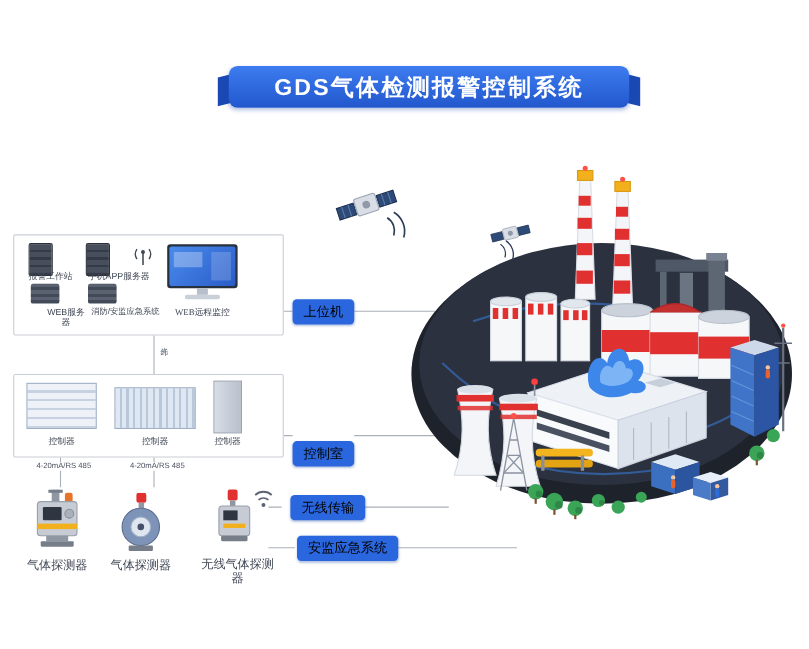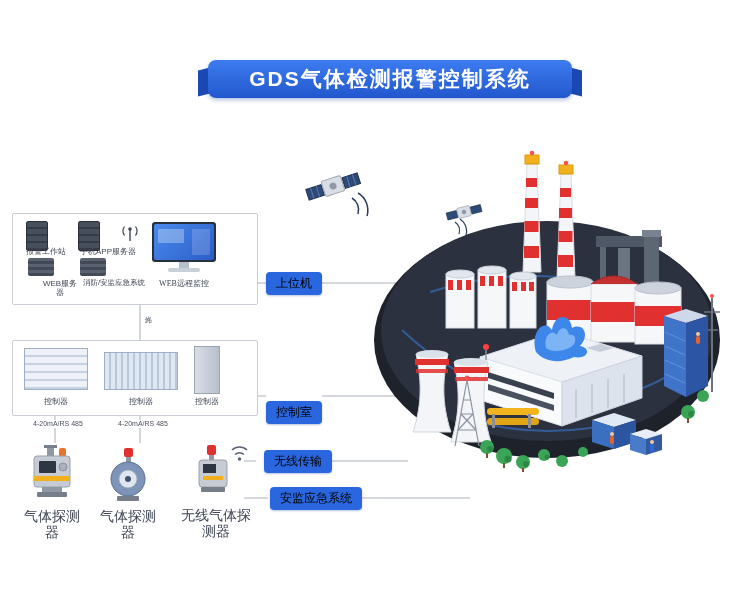--- a/index.html
+++ b/index.html
@@ -19,21 +19,21 @@
     box-shadow:0 2px 4px rgba(30,70,170,.35); }
 
   
   .box { position:absolute; border:1px solid #c9ced6; background:#fff; border-radius:2px; z-index:2; }
   .box1 { left:12px; top:213px; width:246px; height:92px; }
   .box2 { left:12px; top:340px; width:246px; height:76px; }
 
   .small-lbl { position:absolute; font-size:8px; color:#3f4654; text-align:center; line-height:1.15; z-index:4; }
   .tiny { font-size:7.5px; }
   .bus-lbl { font-size:7px; color:#4a515e; background:#fff; z-index:4; }
-  .det-lbl { font-size:14px;text-align:center; }
+  .det-lbl { font-size:11px;text-align:center; }
 
   .fiber-lbl { position:absolute; left:143px; top:310px; writing-mode:vertical-rl;
     font-size:7px; color:#67707e; letter-spacing:1px; z-index:4; }
 
   
   .server { position:absolute; width:22px; height:30px; border-radius:2px; border:1px solid #2b303a; z-index:4;
     background:repeating-linear-gradient(180deg,#474e5c 0 5px,#343a46 5px 7px); }
   .rack { position:absolute; width:26px; height:18px; border-radius:2px; z-index:4;
     background:repeating-linear-gradient(180deg,#5a6272 0 3px,#424957 3px 6px); }
   .antenna { position:absolute; z-index:4; }

